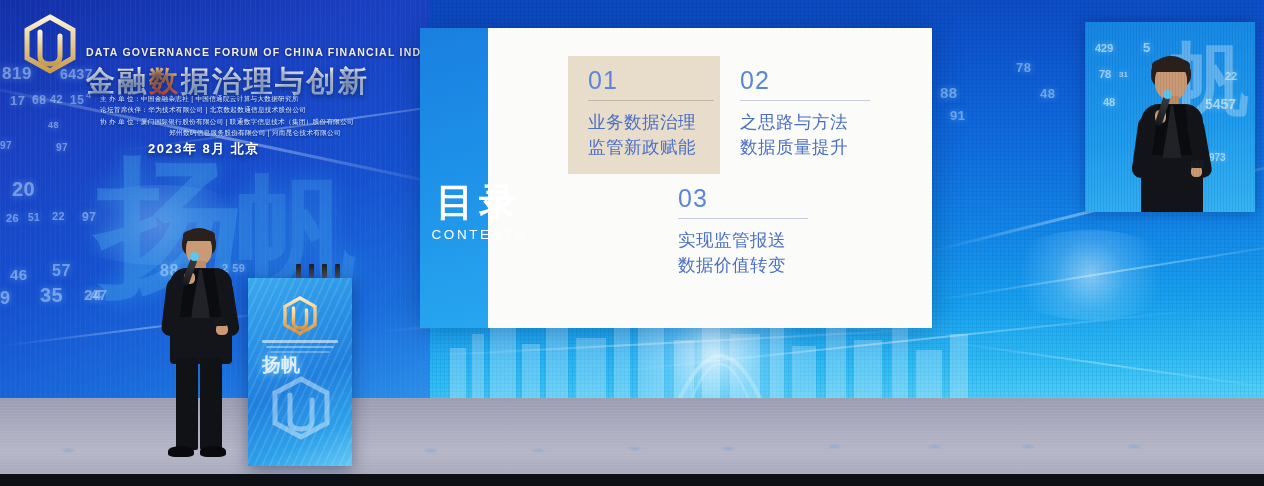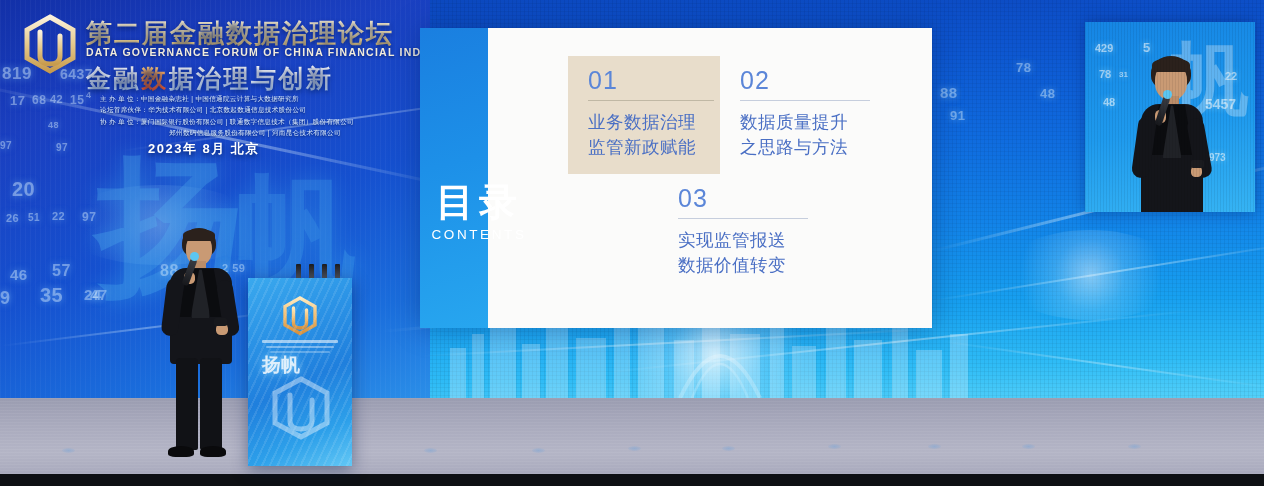--- a/index.html
+++ b/index.html
@@ -60,21 +60,21 @@
     -webkit-background-clip:text;background-clip:text;color:transparent;
     text-shadow:0 2px 4px rgba(0,20,70,.55);white-space:nowrap;
   }
   .banner-en{
     position:absolute;left:86px;top:46px;
     font-size:10.5px;font-weight:700;letter-spacing:1.25px;color:#f2ecdc;
     text-shadow:0 1px 3px rgba(0,20,70,.7);white-space:nowrap;
   }
   .banner-sub{
     position:absolute;left:86px;top:62px;
-    font-size:25px;font-weight:800;letter-spacing:2.5px;white-space:nowrap;
+    font-size:29px;font-weight:800;letter-spacing:2.5px;white-space:nowrap;
     text-shadow:0 2px 5px rgba(0,25,80,.6);
   }
   .banner-sub .w{background:linear-gradient(180deg,#ffffff 0%,#eef4ff 50%,#bcd6f5 100%);
     -webkit-background-clip:text;background-clip:text;color:transparent;}
   .banner-sub .r{background:linear-gradient(180deg,#ffd98a 0%,#ff8a3c 55%,#ef4a24 100%);
     -webkit-background-clip:text;background-clip:text;color:transparent;}
   .org-lines{position:absolute;left:100px;top:93px;width:310px;}
   .org-line{font-size:6.6px;color:#dfeeff;letter-spacing:.3px;line-height:1.72;
             text-shadow:0 1px 2px rgba(0,25,80,.85);white-space:nowrap;}
   .banner-date{
@@ -239,21 +239,20 @@
       <defs>
         <linearGradient id="gold" x1="0" y1="0" x2="0" y2="1">
           <stop offset="0%" stop-color="#fbf2dc"></stop>
             <stop offset="50%" stop-color="#e6ca8c"></stop>
           <stop offset="100%" stop-color="#c79b4d"></stop>
         </linearGradient>
       </defs>
       <path d="M28 3 L51 16 L51 44 L28 57 L5 44 L5 16 Z" fill="none" stroke="url(#gold)" stroke-width="5"></path>
       <path d="M18 18 L18 42 Q18 50 28 50 Q38 50 38 42 L38 22" fill="none" stroke="url(#gold)" stroke-width="5" stroke-linecap="round"></path>
     </svg>
-    <div class="banner-title">第二届金融数据治理论坛</div>
     <div class="banner-en">DATA GOVERNANCE FORUM OF CHINA FINANCIAL INDUSTRY</div>
     <div class="banner-sub">
       <span class="w">金融</span><span class="r">数</span><span class="w">据治理与创新</span>
     </div>
     <div class="org-lines">
       <div class="org-line">主 办 单 位：中国金融杂志社 | 中国信通院云计算与大数据研究所</div>
       <div class="org-line">论坛首席伙伴：华为技术有限公司 | 北京数起数通信息技术股份公司</div>
       <div class="org-line">协 办 单 位：厦门国际银行股份有限公司 | 联通数字信息技术（集团）股份有限公司</div>
       <div class="org-line" style="text-align:center;">郑州数码信息服务股份有限公司 | 河南昆仑技术有限公司</div>
     </div>
@@ -272,22 +271,22 @@
     <div class="toc-item" style="left:168px;top:40px;width:126px;">
       <div class="toc-num">01</div>
       <div class="toc-rule" style="background:#c0b8a5;"></div>
       <div class="toc-text">业务数据治理</div>
       <div class="toc-text">监管新政赋能</div>
     </div>
 
     <div class="toc-item" style="left:320px;top:40px;width:130px;">
       <div class="toc-num">02</div>
       <div class="toc-rule"></div>
+      <div class="toc-text">之思路与方法</div>
       <div class="toc-text">数据质量提升</div>
-      <div class="toc-text">之思路与方法</div>
     </div>
 
     <div class="toc-item" style="left:258px;top:158px;width:130px;">
       <div class="toc-num">03</div>
       <div class="toc-rule"></div>
       <div class="toc-text">实现监管报送</div>
       <div class="toc-text">数据价值转变</div>
     </div>
   </div>
 

